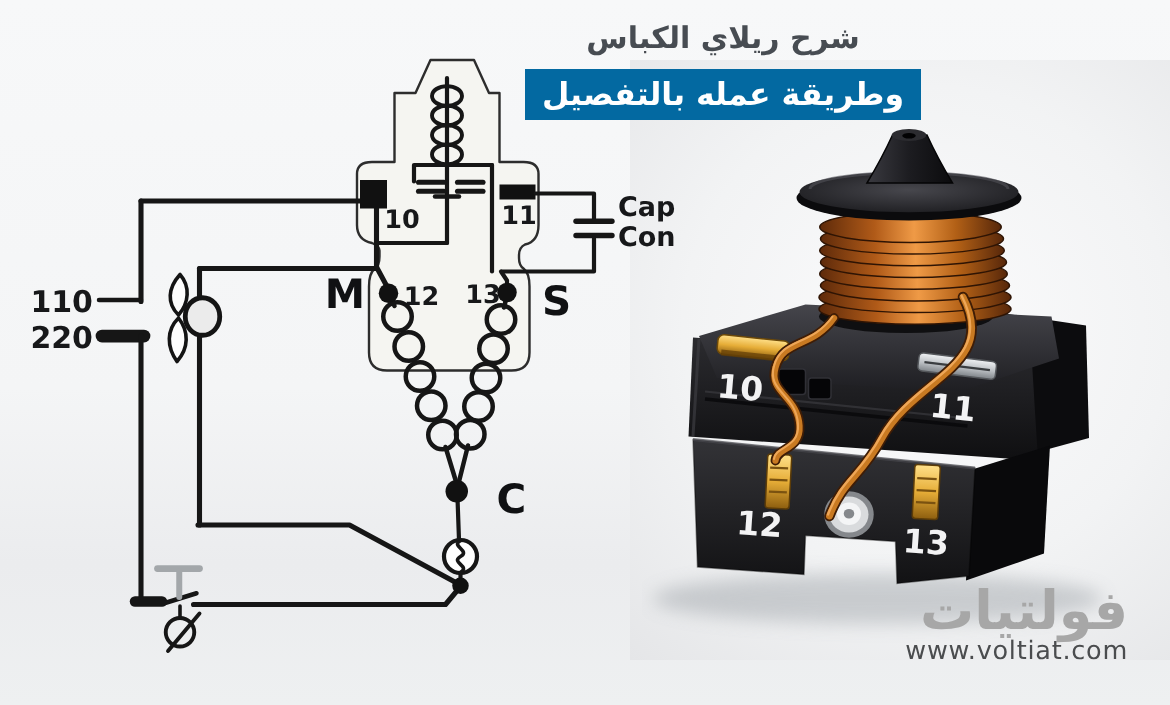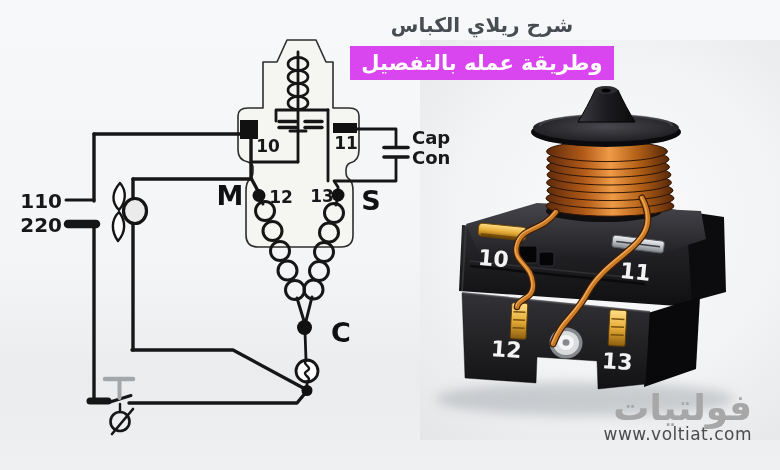--- a/index.html
+++ b/index.html
@@ -4,21 +4,21 @@
 <style>
   html,body{margin:0;padding:0;}
   body{width:780px;height:470px;overflow:hidden;position:relative;
        font-family:"DejaVu Sans",sans-serif;
        background:linear-gradient(180deg,#f7f8f9 0%,#f4f5f6 55%,#ebecee 80%,#eef0f1 100%);}
   .stage{position:absolute;inset:0;}
   .photo-bg{position:absolute;left:420px;top:40px;width:360px;height:400px;
        background:radial-gradient(circle at 55% 45%, #fbfbfc 0%, #f2f3f4 55%, #e5e6e8 100%);}
   .title-wrap{position:absolute;left:350px;top:6px;width:264px;text-align:center;direction:rtl;z-index:5;}
   .title-main{font-size:20px;font-weight:bold;color:#474c52;letter-spacing:0;line-height:38px;}
-  .title-badge{display:block;margin-top:2px;background:#d946ef;color:#ffffff;
+  .title-badge{display:block;margin-top:2px;background:#0369a1;color:#ffffff;
        font-size:21px;font-weight:bold;line-height:34px;}
   .wm{position:absolute;right:28px;top:392px;text-align:right;z-index:5;}
   .wm-brand{direction:rtl;font-size:36px;font-weight:bold;color:#a7a7a7;line-height:32px;}
   .wm-site{font-size:17px;color:#4a4c4e;letter-spacing:.5px;text-align:center;}
   svg text{font-family:"DejaVu Sans",sans-serif;}
   .num{font-weight:bold;font-size:17px;fill:#17181a;}
   .big{font-weight:bold;font-size:27px;fill:#101113;}
   .cap{font-weight:bold;font-size:18px;fill:#17181a;}
   .sup{font-weight:bold;font-size:20px;fill:#17181a;}
   .pnum{font-weight:bold;font-size:22px;fill:#f3f3f4;}

